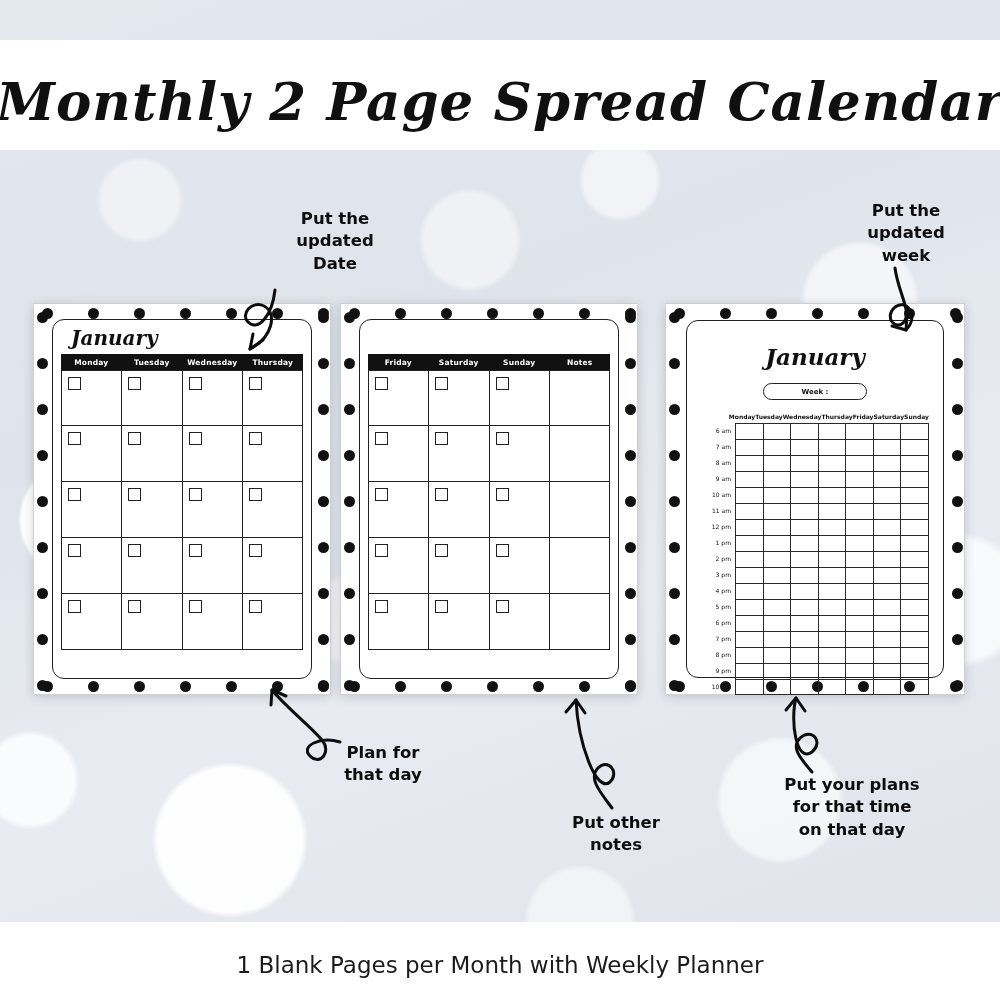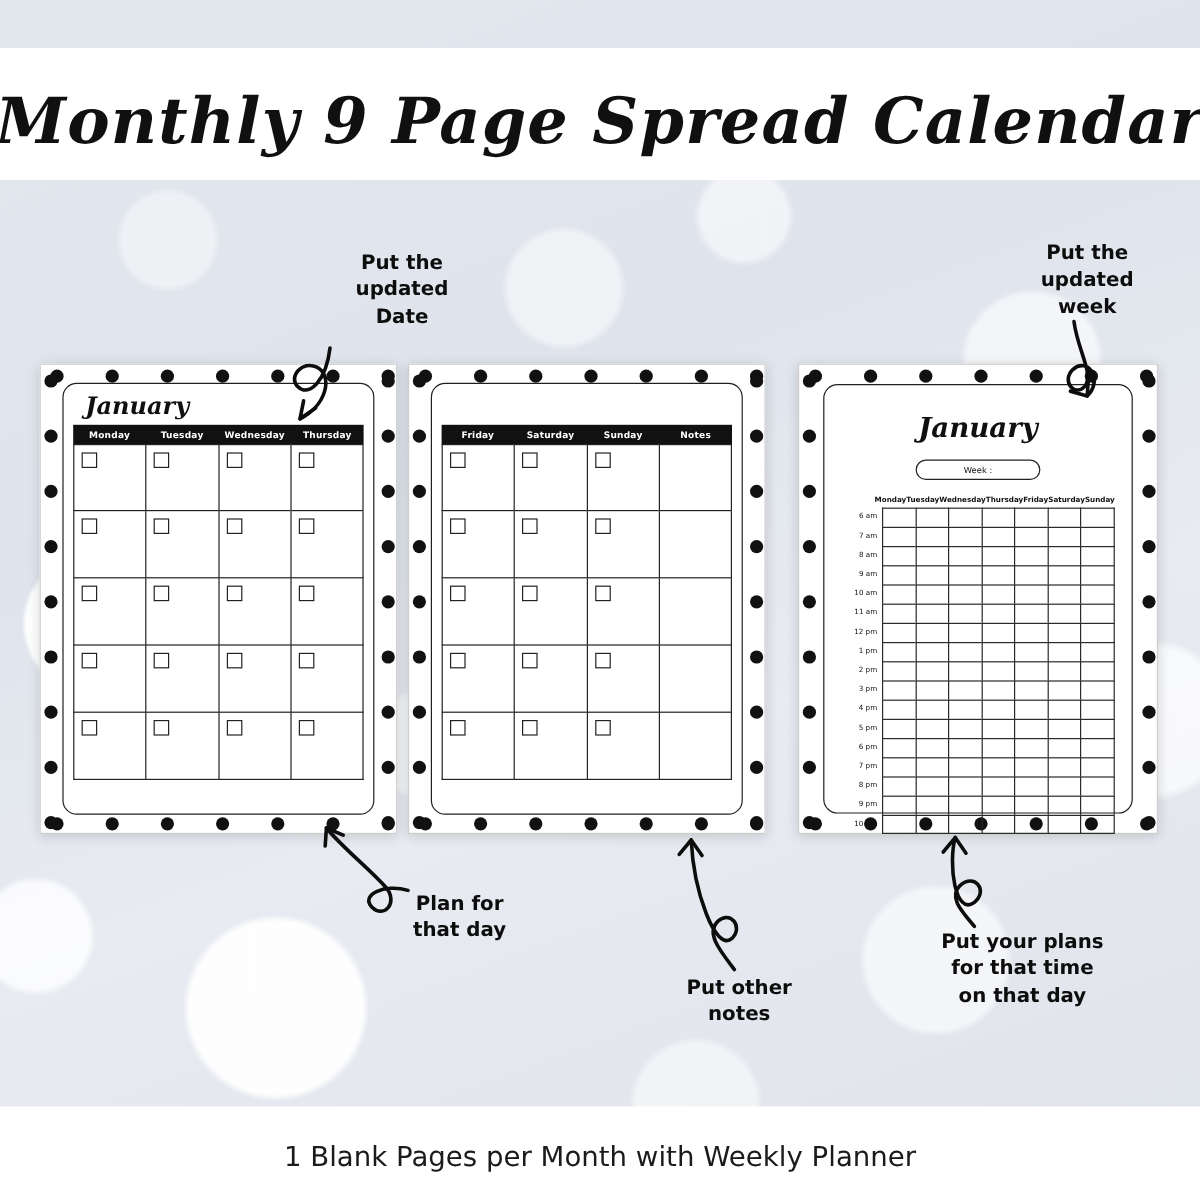--- a/index.html
+++ b/index.html
@@ -106,21 +106,21 @@
   .mbox {
     position:absolute; left:6px; top:6px; width:13px; height:13px;
     border:1px solid #222;
   }
 
   
   .weekpill {
     position:absolute; left:50%; transform:translateX(-50%); top:62px;
     width:104px; height:17px; border:1px solid #222; border-radius:9px;
     font-size:7px; display:flex; align-items:center; justify-content:center;
-    font-family:"DejaVu Sans", sans-serif; color:#111;
+    font-family:"DejaVu Sans", sans-serif; color:#111;font-weight:bold;
   }
   .wgrid { position:absolute; left:20px; top:92px; right:14px; }
   .wheadrow { display:flex; }
   .wheadrow .wtimecol { width:28px; }
   .wheadrow .wday {
     flex:1; text-align:center; font-size:6px; font-weight:700; color:#111;
     padding-bottom:3px; font-family:"DejaVu Sans", sans-serif;
   }
   .wbodyrow { display:flex; }
   .wbodyrow .wtimecol {
@@ -142,21 +142,21 @@
   }
   .arrow { position:absolute; pointer-events:none; }
 </style>
 </head>
 <body>
 
 <div class="bg"></div>
 <div class="bg-band-top"></div>
 <div class="bg-band-bottom"></div>
 
-<div class="title">Monthly 9 Page Spread Calendar</div>
+<div class="title">Monthly 2 Page Spread Calendar</div>
 
 <div class="page page-left">
   <div class="dots" id="dots-left">
       <div class="dot" style="left: 8px; top: 4px;"></div>
       <div class="dot" style="left: 8px; top: 377px;"></div>
       <div class="dot" style="left: 54px; top: 4px;"></div>
       <div class="dot" style="left: 54px; top: 377px;"></div>
       <div class="dot" style="left: 100px; top: 4px;"></div>
       <div class="dot" style="left: 100px; top: 377px;"></div>
       <div class="dot" style="left: 146px; top: 4px;"></div>

